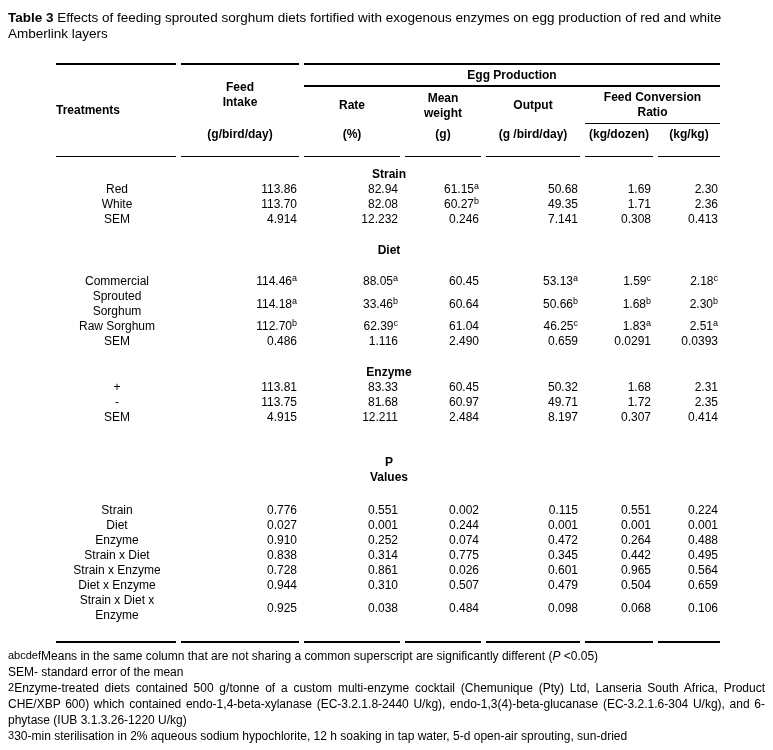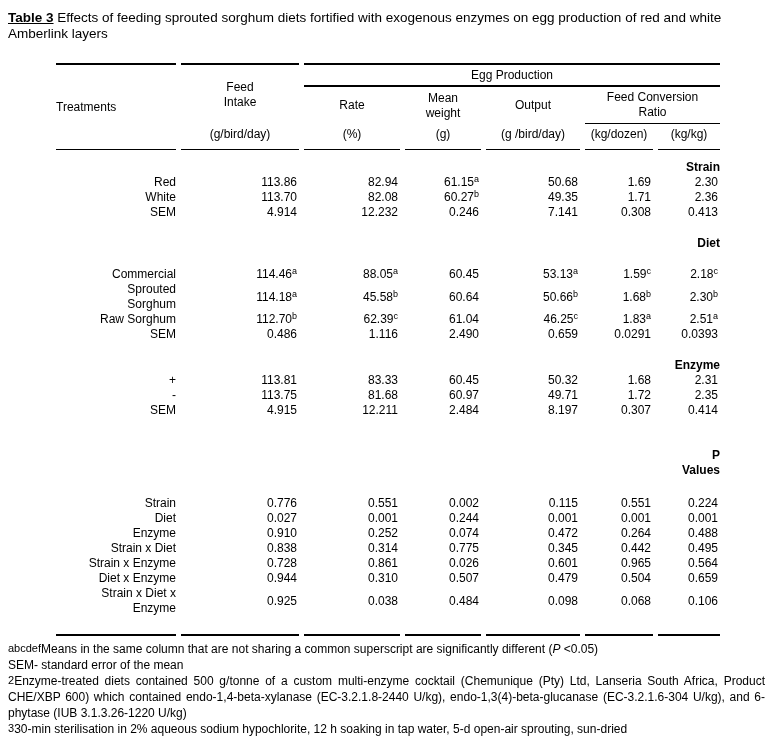--- a/index.html
+++ b/index.html
@@ -5,43 +5,43 @@
   html,body{margin:0;padding:0;background:#fff;}
   body{
     width:773px;height:750px;overflow:hidden;
     font-family:"Liberation Sans","DejaVu Sans",sans-serif;
     color:#000;
   }
   .page{padding:8px 8px 0 8px;}
 
   
   .caption{margin:2px 0 0 0;font-size:13.5px;line-height:16px;}
-  .caption .tnum{font-weight:bold;text-decoration:underline;}
+  .caption .tnum{font-weight:bold;}
 
   
   table.tbl{
     border-collapse:separate;border-spacing:5px 0;
     table-layout:fixed;margin:21px 0 0 43px;
   }
   .tbl th,.tbl td{
     font-size:12px;line-height:15px;padding:0;
     font-weight:normal;vertical-align:middle;
     white-space:pre-line;overflow:visible;
   }
-  .tbl thead th{font-weight:normal;text-align:center;}
+  .tbl thead th{font-weight:bold;text-align:center;}
   .rule-top{border-top:2.5px solid #000;}
   .rule-bot{border-bottom:1.5px solid #000;}
   .rule-mid{border-bottom:2px solid #000;}
   .th-treat{text-align:left !important;vertical-align:middle;padding-left:2px;}
   .th-feed{vertical-align:top;padding-top:3px;}
   .th-egg{vertical-align:top;height:20px;padding-top:3px;}
   .row2 th{height:36px;vertical-align:middle;}
-  .row-units th{height:18px;vertical-align:bottom;padding-bottom:7px;}
-
-  td.lbl{text-align:right;padding-left:2px;margin-top:44px;}
+  .row-units th{height:18px;vertical-align:bottom;padding-bottom:14px;}
+
+  td.lbl{text-align:center;padding-left:2px;margin-top:44px;}
   td.num{text-align:right;padding-right:2px;}
   tr.heading td{font-weight:bold;}
   sup.cellsup{font-size:9px;position:relative;top:1px;vertical-align:super;line-height:0;}
   tr.bottomrule td{border-bottom:2.5px solid #000;height:18px;}
 
   
   .footnotes{margin-top:5px;font-size:12px;line-height:16px;}
   .footnotes p{margin:0;text-align:justify;}
   .fn-sup{font-size:11px;position:relative;top:4px;vertical-align:super;line-height:0;}
   .fn-i{font-style:italic;}
@@ -136,21 +136,21 @@
           <td class="num"><span>88.05</span><sup class="cellsup">a</sup></td>
           <td class="num"><span>60.45</span></td>
           <td class="num"><span>53.13</span><sup class="cellsup">a</sup></td>
           <td class="num"><span>1.59</span><sup class="cellsup">c</sup></td>
           <td class="num"><span>2.18</span><sup class="cellsup">c</sup></td>
         </tr>
         <tr>
           <td class="lbl">Sprouted
 Sorghum</td>
           <td class="num"><span>114.18</span><sup class="cellsup">a</sup></td>
-          <td class="num"><span>45.58</span><sup class="cellsup">b</sup></td>
+          <td class="num"><span>33.46</span><sup class="cellsup">b</sup></td>
           <td class="num"><span>60.64</span></td>
           <td class="num"><span>50.66</span><sup class="cellsup">b</sup></td>
           <td class="num"><span>1.68</span><sup class="cellsup">b</sup></td>
           <td class="num"><span>2.30</span><sup class="cellsup">b</sup></td>
         </tr>
         <tr>
           <td class="lbl">Raw Sorghum</td>
           <td class="num"><span>112.70</span><sup class="cellsup">b</sup></td>
           <td class="num"><span>62.39</span><sup class="cellsup">c</sup></td>
           <td class="num"><span>61.04</span></td>

